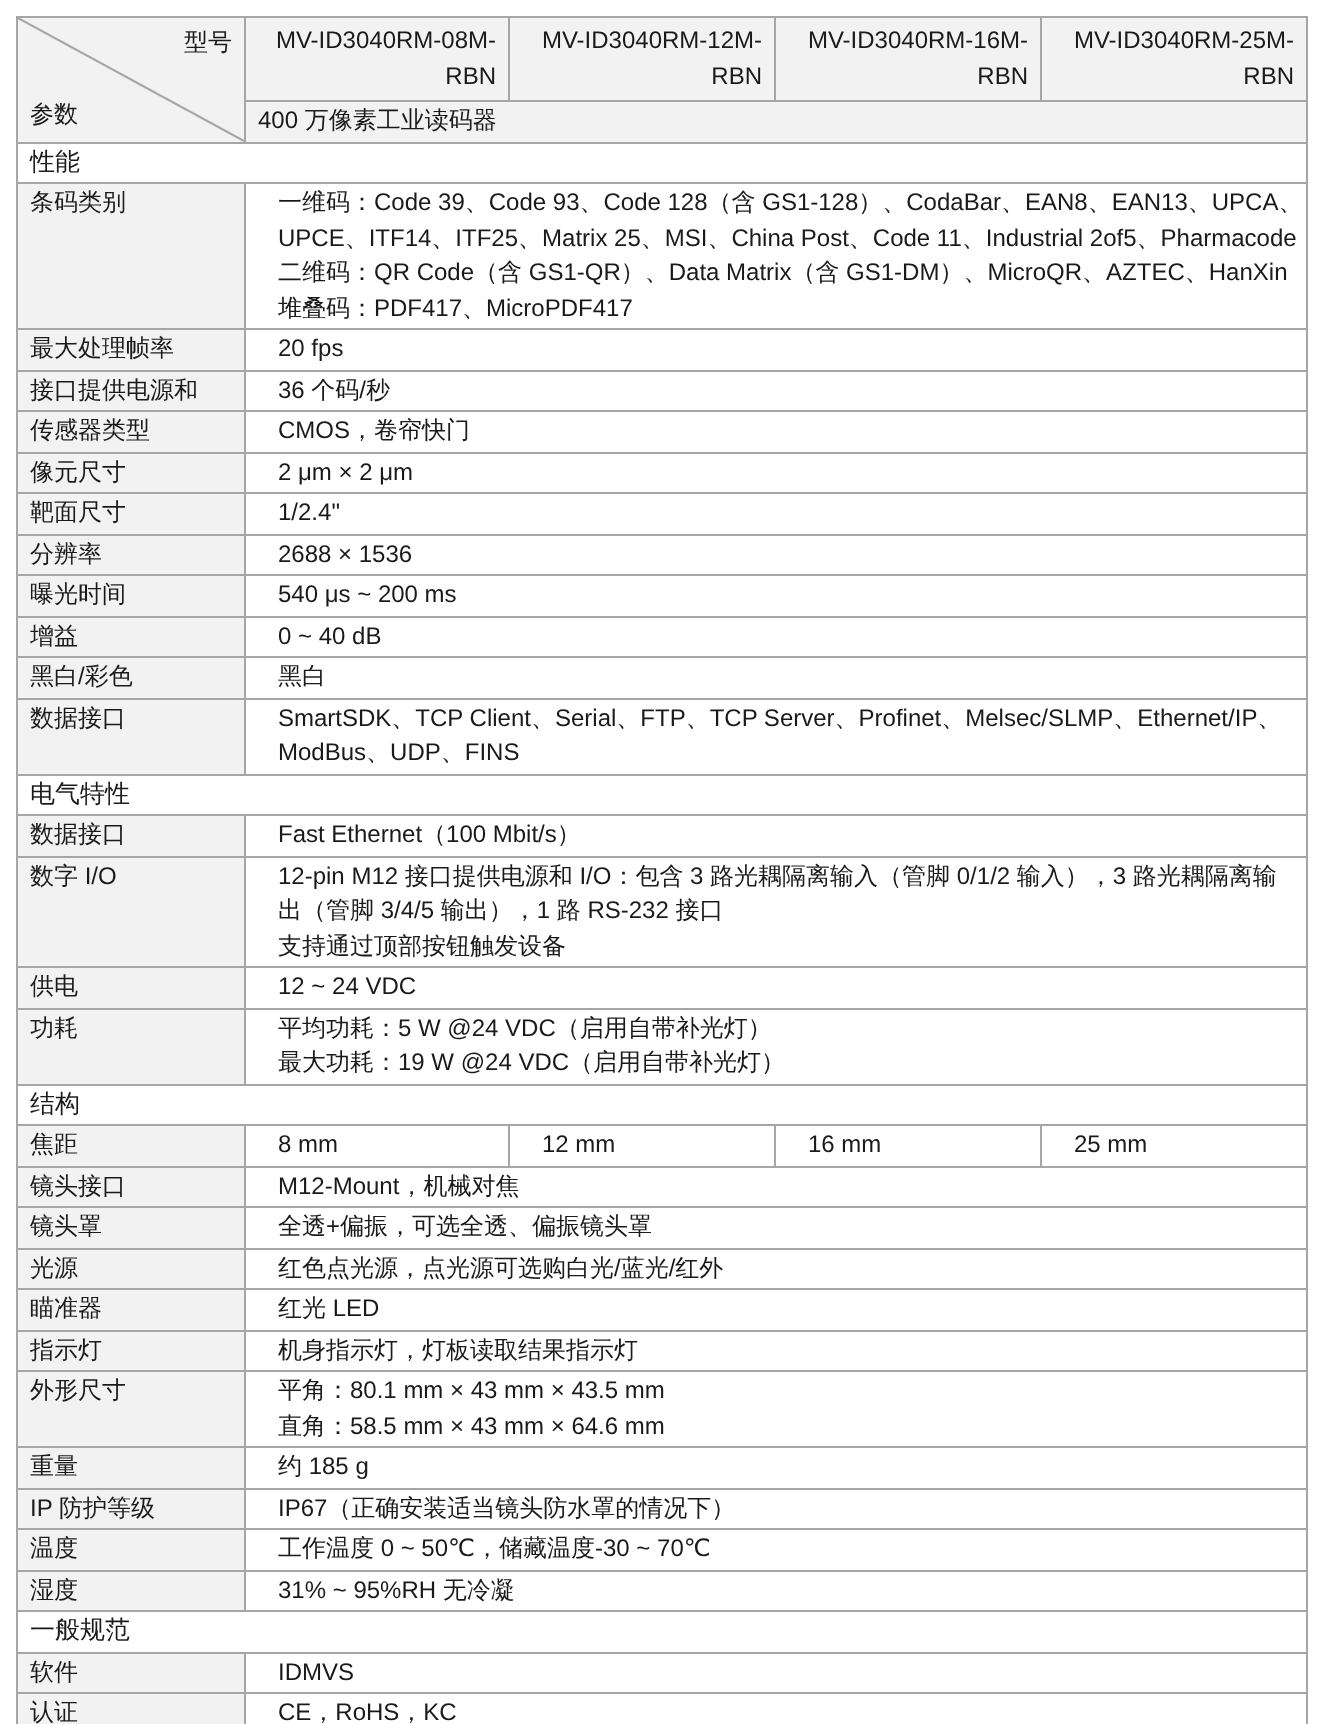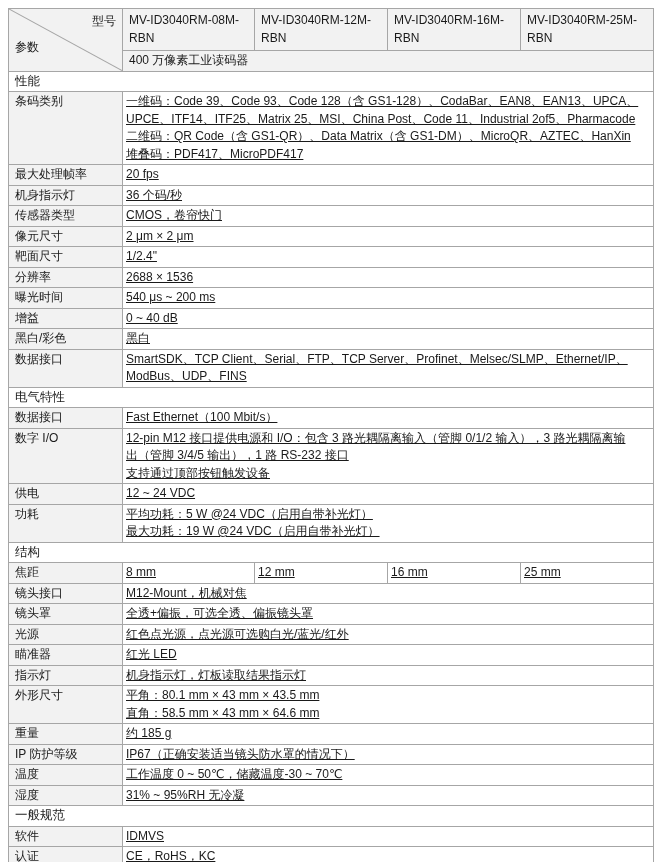--- a/index.html
+++ b/index.html
@@ -18,35 +18,35 @@
     margin:8px;width:645px;
   }
   td{
     border:1px solid var(--border);
     padding:1px 6px;
     line-height:17.5px;
     vertical-align:top;
     overflow:hidden;
   }
   td.hdr{background:var(--hdr-bg);}
-  td.model{padding-top:3px;padding-bottom:3px;word-break:normal;}
+  td.model{padding-top:3px;padding-bottom:3px;word-break:normal;text-align:right;}
   td.subtitle{background:var(--hdr-bg);}
   td.label{background:var(--hdr-bg);}
   td.section{font-weight:normal;background:#fff;font-size:12.5px;}
-  td.value{padding-left:3px;text-decoration:underline;}
+  td.value{padding-left:16px;}
   .line{white-space:nowrap;}
   
   td.diag{
     background:var(--hdr-bg);
     position:relative;
     padding:0;
   }
   td.diag svg{position:absolute;left:0;top:0;width:100%;height:100%;display:block;}
   .corner-tr{position:absolute;top:4px;right:6px;}
-  .corner-bl{position:absolute;top:30px;left:6px;}
+  .corner-bl{position:absolute;top:40px;left:6px;}
 </style>
 </head>
 <body>
 
 <table class="spec">
   <colgroup>
     <col style="width:114px">
     <col style="width:132px">
     <col style="width:133px">
     <col style="width:133px">
@@ -81,21 +81,21 @@
           <div class="line">堆叠码：PDF417、MicroPDF417</div>
         </td>
       </tr>
       <tr>
         <td class="label">最大处理帧率</td>
         <td colspan="4" class="value">
           <div class="line">20 fps</div>
         </td>
       </tr>
       <tr>
-        <td class="label">机身指示灯</td>
+        <td class="label">接口提供电源和</td>
         <td colspan="4" class="value">
           <div class="line">36 个码/秒</div>
         </td>
       </tr>
       <tr>
         <td class="label">传感器类型</td>
         <td colspan="4" class="value">
           <div class="line">CMOS，卷帘快门</div>
         </td>
       </tr>

